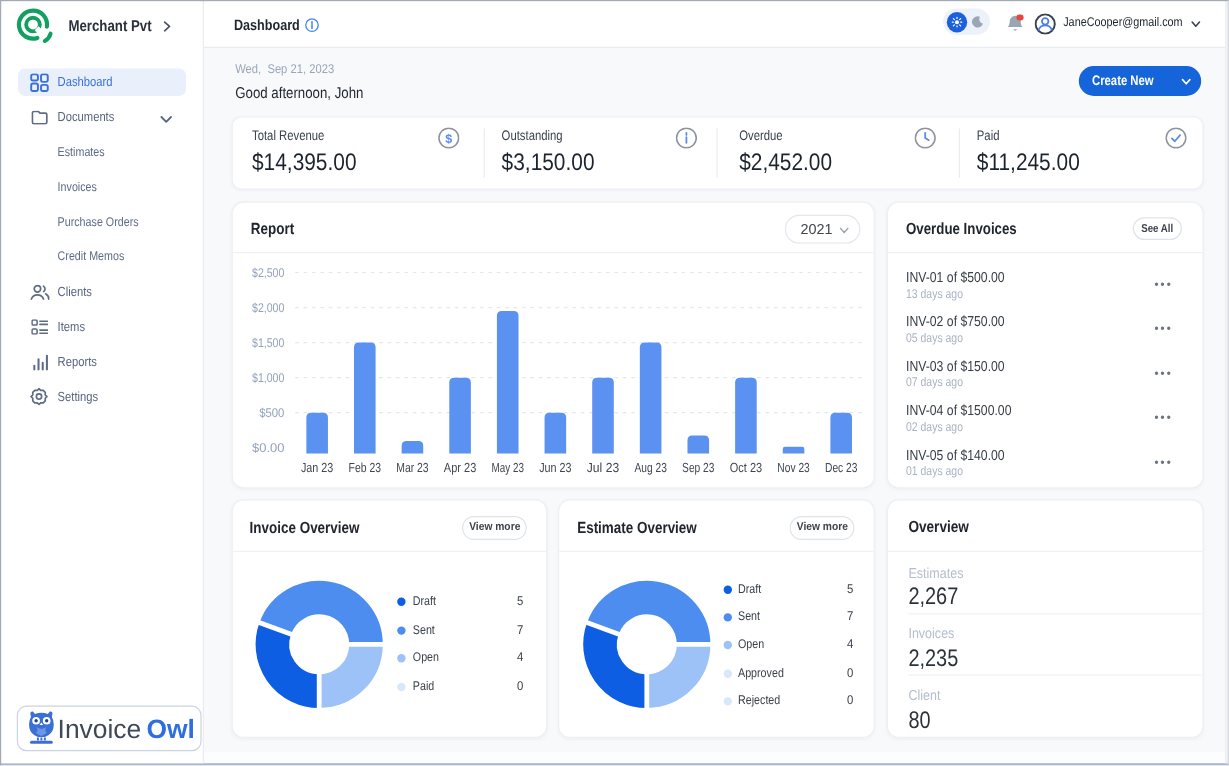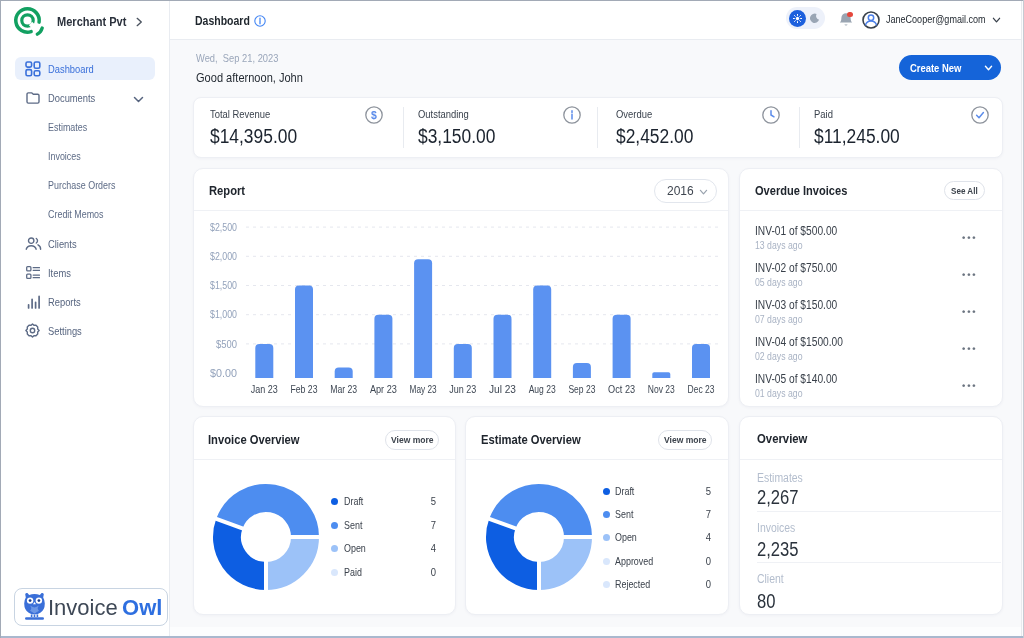--- a/index.html
+++ b/index.html
@@ -140,21 +140,21 @@
   </svg>
 <div class="abs" style="left:813.5px; top:106.5px; height:14px; line-height:14px; font-size:11.5px; color:#3a424d; font-weight:500; transform:scaleX(0.82); transform-origin:left center;">Paid</div>
 <div class="abs" style="left:813.5px; top:124.0px; height:25px; line-height:25px; font-size:20px; color:#1b232e; font-weight:500; transform:scaleX(0.87); transform-origin:left center;">$11,245.00</div>
 <svg class="abs" style="left:971px; top:106px;" width="18" height="18" viewBox="0 0 18 18">
     <circle cx="9" cy="9" r="8.2" fill="none" stroke="#8d939c" stroke-width="1.3"></circle>
     <path d="M5.6 9.3 L8 11.7 L12.4 6.6" fill="none" stroke="#5c8cea" stroke-width="1.5" stroke-linecap="round" stroke-linejoin="round"></path>
   </svg>
 <div class="card" style="left:193px; top:168px; width:536px; height:239px;"></div>
 <div class="abs" style="left:209px; top:182.0px; height:17px; line-height:17px; font-size:13.5px; color:#20262e; font-weight:700; transform:scaleX(0.83); transform-origin:left center;">Report</div>
 <div class="abs" style="left:654px; top:179px; width:63px; height:24px; border:1px solid #e2e6ed; border-radius:12px; background:#fff;"></div>
-<div class="abs" style="left:667px; top:183.5px; height:15px; line-height:15px; font-size:12px; color:#3f4650;">2016</div>
+<div class="abs" style="left:667px; top:183.5px; height:15px; line-height:15px; font-size:12px; color:#3f4650;">2021</div>
 <svg class="abs" style="left:699px; top:188.5px;" width="9" height="7" viewBox="0 0 10 8">
     <path d="M1.5 1.5 L5 5.5 L8.5 1.5" fill="none" stroke="#9aa3af" stroke-width="1.4" stroke-linecap="round" stroke-linejoin="round"></path>
   </svg>
 <div class="hdivider" style="left:194px; top:210px; width:534px;"></div>
 <svg class="abs" style="left:193px; top:211px;" width="536" height="190" viewBox="0 0 536 190">
     <g stroke="#e5e7ee" stroke-width="1" stroke-dasharray="3 4">
       <line x1="53" y1="16.1" x2="525" y2="16.1"></line>
       <line x1="53" y1="45.3" x2="525" y2="45.3"></line>
       <line x1="53" y1="74.5" x2="525" y2="74.5"></line>
       <line x1="53" y1="103.7" x2="525" y2="103.7"></line>

